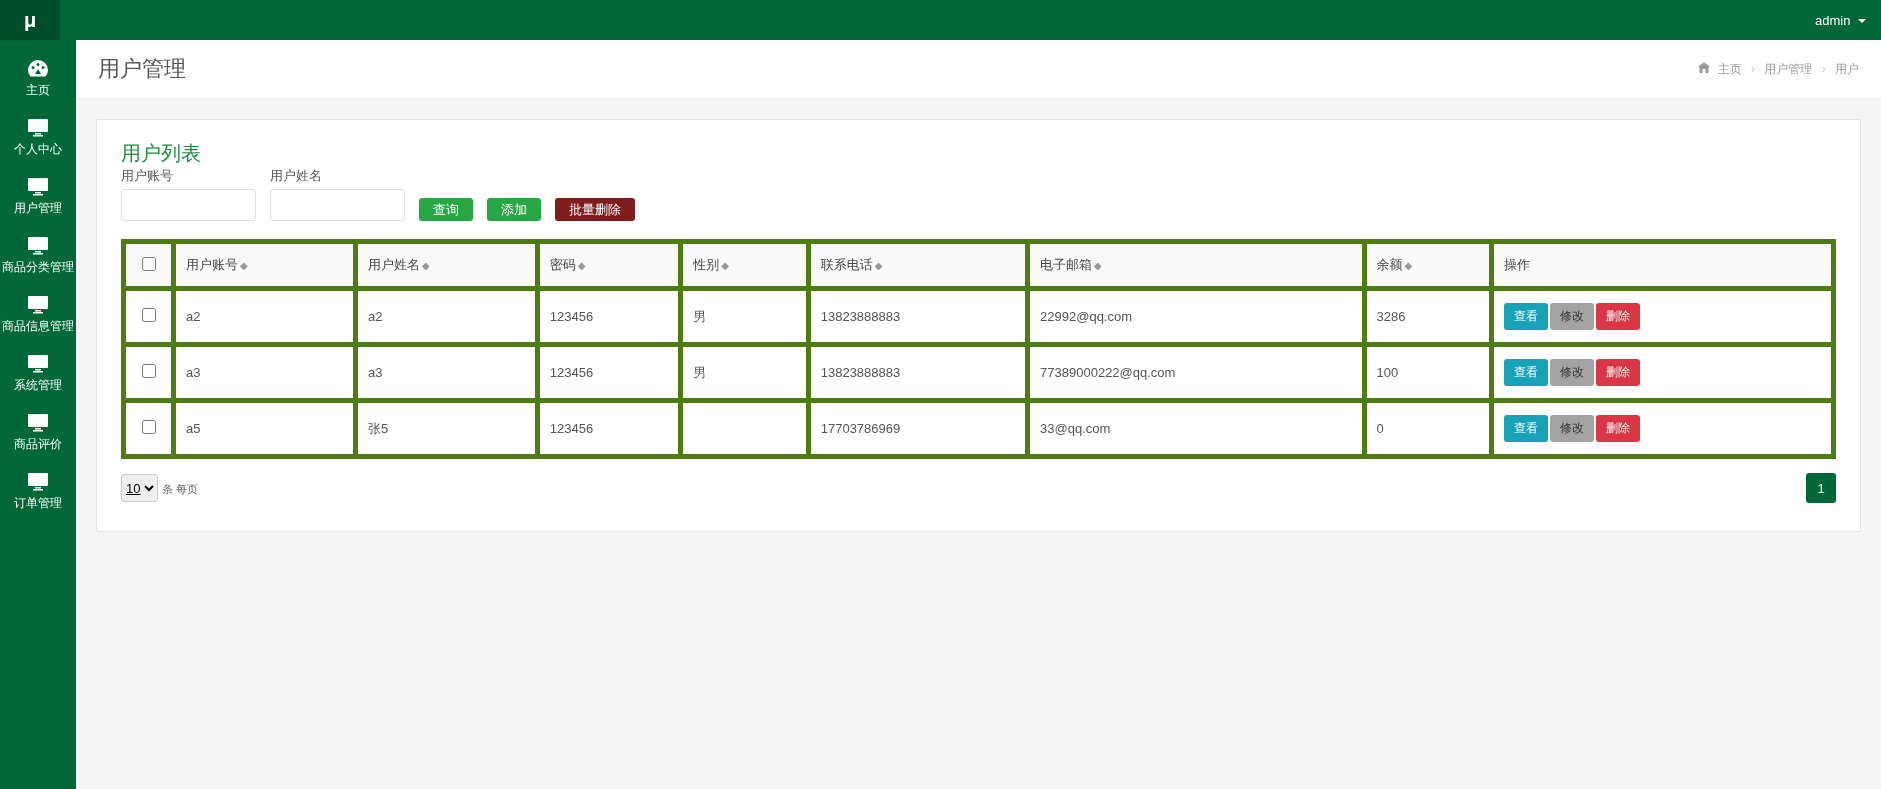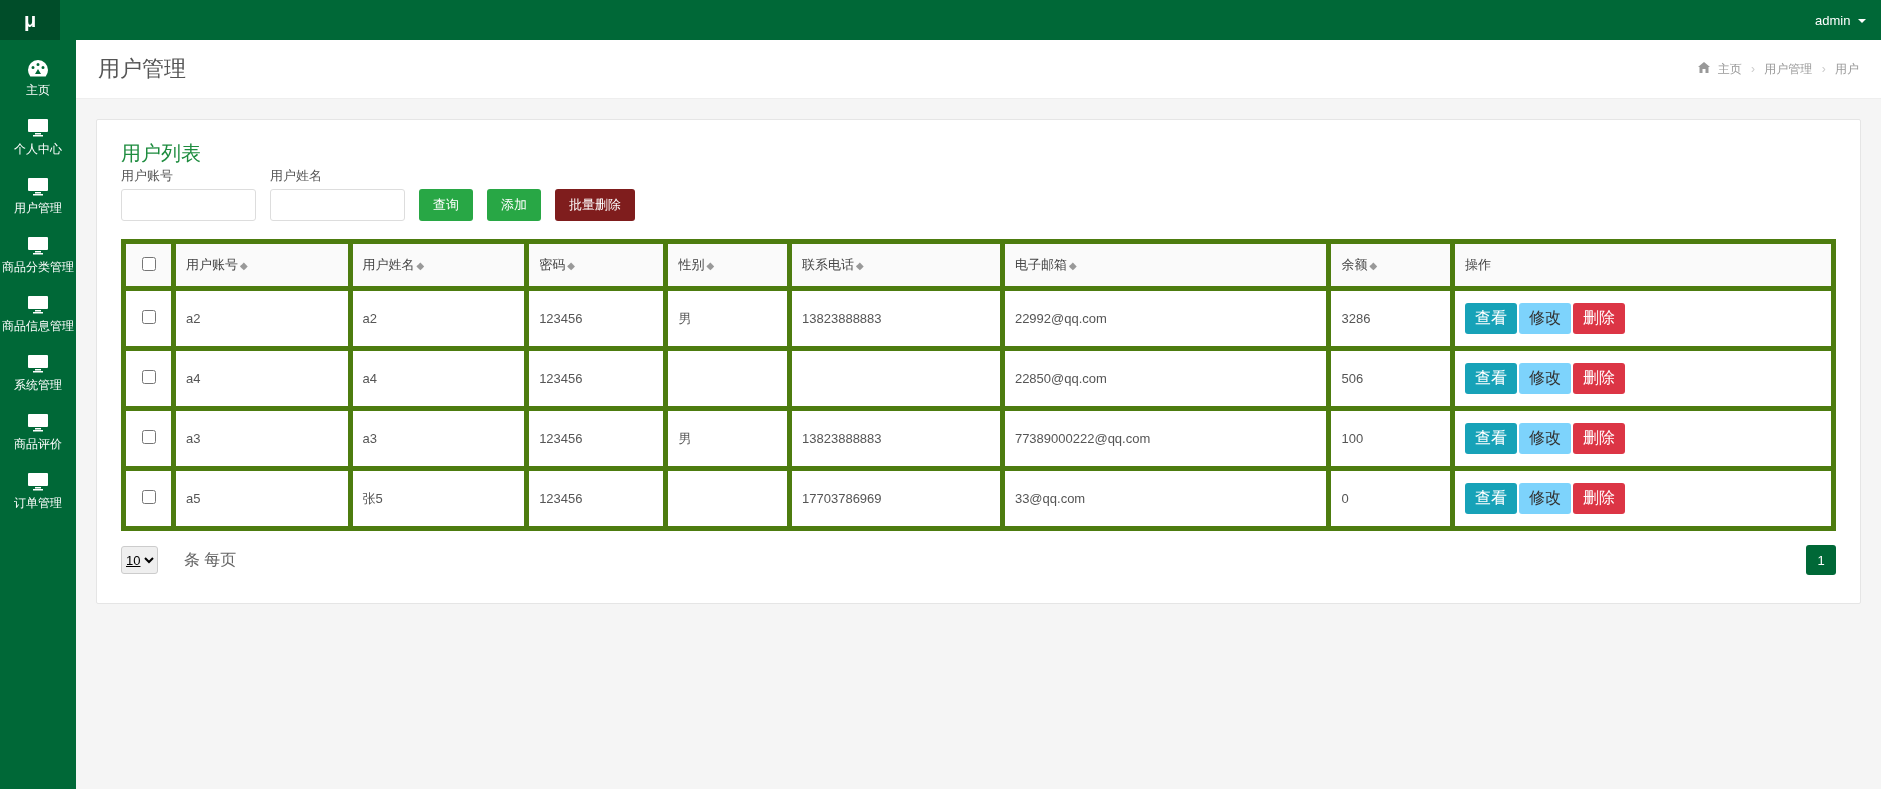--- a/index.html
+++ b/index.html
@@ -27,39 +27,39 @@
     .breadcrumb .home-icon { margin-right: 4px; }
     
     .content { padding: 20px; }
     .panel { background: #fff; border: 1px solid #e5e5e5; border-radius: 2px; padding: 20px 24px 28px; }
     .panel h2 { font-size: 20px; font-weight: 400; color: #1e8c3f; }
     
     .search-row { display: flex; align-items: flex-end; gap: 14px; margin-bottom: 18px; }
     .search-field { display: flex; flex-direction: column; }
     .search-field label { font-size: 13px; color: #555; margin-bottom: 4px; }
     .search-field input { width: 135px; height: 32px; border: 1px solid #ddd; border-radius: 3px; padding: 0 8px; font-size: 13px; }
-    .btn { height: 32px; padding: 0 14px; border: none; border-radius: 3px; color: #fff; font-size: 13px; cursor: pointer; }
+    .btn { height: 23px; padding: 0 14px; border: none; border-radius: 3px; color: #fff; font-size: 13px; cursor: pointer; }
     .btn-green { background: #28a745; }
     .btn-red { background: #7f1d1d; }
     
     .table { width: 100%; border-collapse: collapse; background: #fff; }
     .table th, .table td { border: 5px solid #4d7c0f; padding: 12px 10px; text-align: left; font-size: 13px; color: #555; }
     .table th { background: #fafafa; font-weight: 500; color: #444; }
     .table th.checkbox-col, .table td.checkbox-col { width: 50px; text-align: center; }
     .table input[type=checkbox] { width: 14px; height: 14px; }
     .sort-icon { margin-left: 2px; font-size: 10px; color: #999; }
     
-    .btn-sm { display: inline-block; padding: 5px 10px; border-radius: 3px; color: #fff; font-size: 16px; cursor: pointer; border: none; margin-right: 2px; }
+    .btn-sm { display: inline-block; padding: 5px 10px; border-radius: 3px; color: #fff; font-size: 12px; cursor: pointer; border: none; margin-right: 2px; }
     .btn-info { background: #17a2b8; }
-    .btn-warning { background: #7dd3fc; color: #333; }
+    .btn-warning { background: #a3a3a3; color: #333; }
     .btn-danger { background: #dc3545; }
     
     .table-footer { display: flex; justify-content: space-between; align-items: center; margin-top: 14px; }
     .page-size select { height: 28px; border: 1px solid #ccc; border-radius: 3px; font-size: 13px; text-decoration: underline; }
-    .page-size span { font-size: 16px; color: #666; margin-left: 22px; }
+    .page-size span { font-size: 11px; color: #666; margin-left: 0; }
     .pagination { display: flex; }
     .pagination .page { width: 30px; height: 30px; display: flex; align-items: center; justify-content: center; background: #006837; color: #fff; border-radius: 3px; font-size: 13px; }
   </style>
 </head>
 <body>
 
 <div class="topbar">
   <div class="logo">μ</div>
   <div class="userlink">
     <span>admin</span>
@@ -189,31 +189,20 @@
                 <td>a2</td>
                 <td>123456</td>
                 <td>男</td>
                 <td>13823888883</td>
                 <td>22992@qq.com</td>
                 <td>3286</td>
                 <td><button class="btn-sm btn-info">查看</button><button class="btn-sm btn-warning">修改</button><button class="btn-sm btn-danger">删除</button></td>
               </tr>
               <tr>
                 <td class="checkbox-col"><input type="checkbox" style=""></td>
-                <td>a4</td>
-                <td>a4</td>
-                <td>123456</td>
-                <td></td>
-                <td></td>
-                <td>22850@qq.com</td>
-                <td>506</td>
-                <td><button class="btn-sm btn-info">查看</button><button class="btn-sm btn-warning">修改</button><button class="btn-sm btn-danger">删除</button></td>
-              </tr>
-              <tr>
-                <td class="checkbox-col"><input type="checkbox" style=""></td>
                 <td>a3</td>
                 <td>a3</td>
                 <td>123456</td>
                 <td>男</td>
                 <td>13823888883</td>
                 <td>77389000222@qq.com</td>
                 <td>100</td>
                 <td><button class="btn-sm btn-info">查看</button><button class="btn-sm btn-warning">修改</button><button class="btn-sm btn-danger">删除</button></td>
               </tr>
               <tr>

